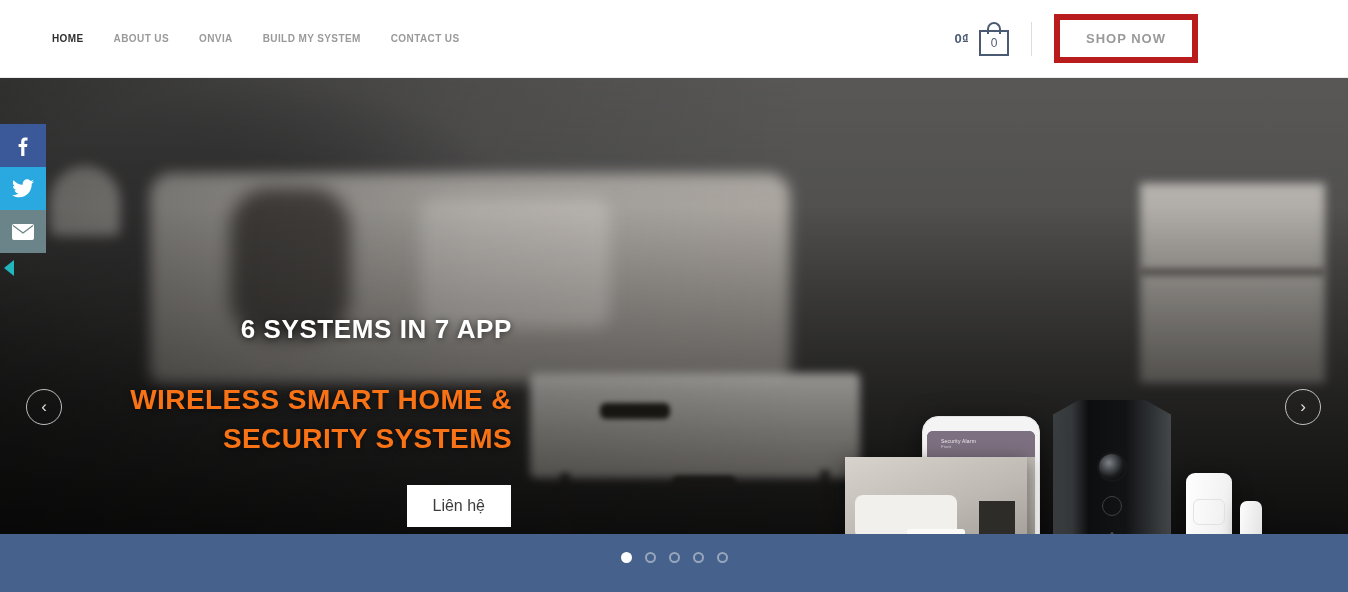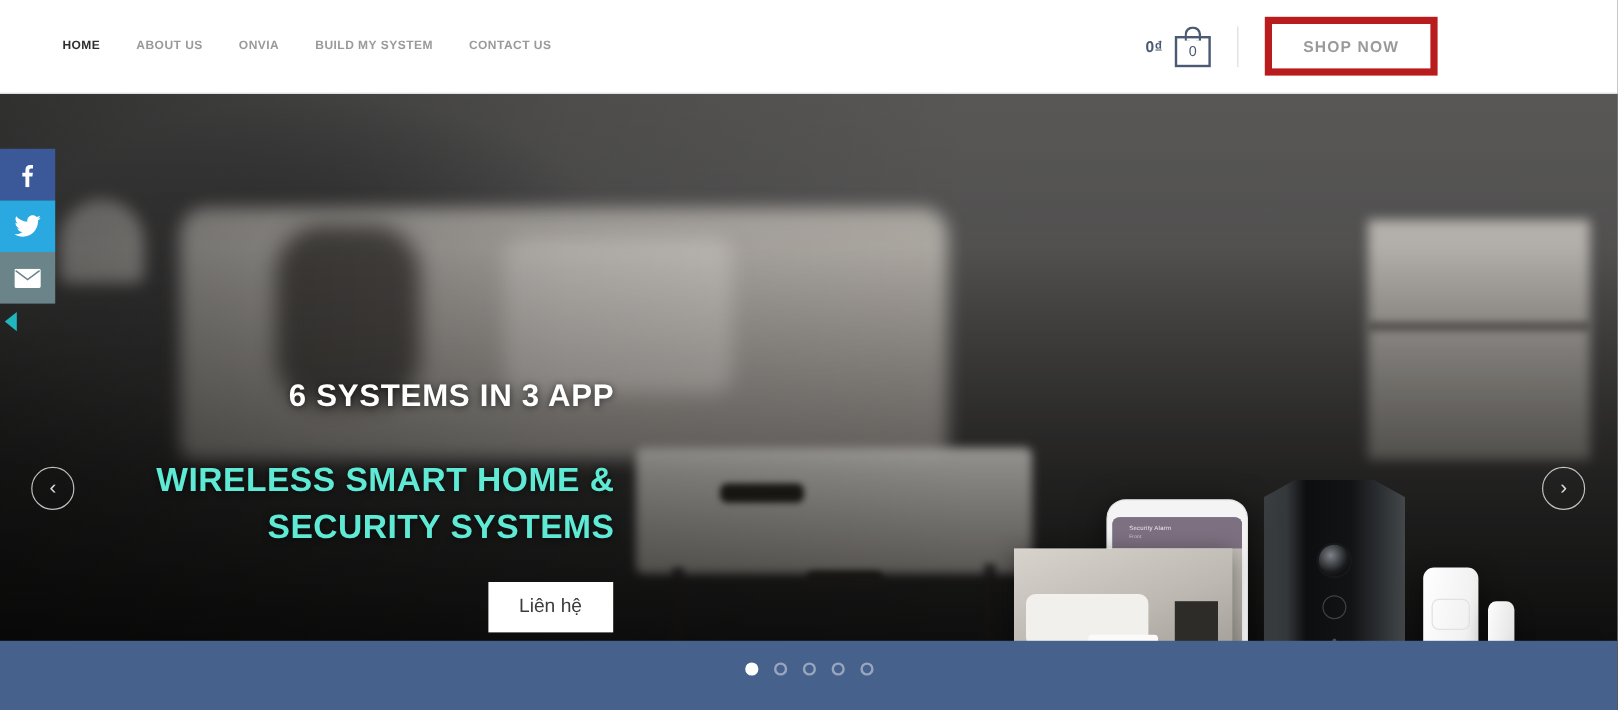--- a/index.html
+++ b/index.html
@@ -140,21 +140,21 @@
     position:absolute; left:0; top:232px; width:512px;
     text-align:right; z-index:6;
   }
   .hl-small {
     font-size:26px; font-weight:700; color:#fff;
     letter-spacing:.6px; line-height:1.52;
     text-shadow:0 1px 6px rgba(0,0,0,.6);
   }
   .hl-big {
     margin-top:30px;
-    font-size:28px; font-weight:700; color:#5eead4;
+    font-size:28px; font-weight:700; color:#f97316;
     letter-spacing:.4px; line-height:1.42;
     text-shadow:0 1px 6px rgba(0,0,0,.6);
     padding-left:20px;
   }
   .cta-wrap { margin-top:26px; padding-right:1px; }
   .cta-btn {
     display:inline-block; background:#fff; color:#3c3c3c;
     border:none; padding:12px 26px; font-size:16px;
     cursor:pointer; font-family:"Liberation Sans", sans-serif;
   }
@@ -352,21 +352,21 @@
     <div class="bg-table"></div>
     <div class="bg-table-leg"></div>
     <div class="bg-table-leg2"></div>
     <div class="bg-remote"></div>
     <div class="bg-remote2"></div>
     <div class="bg-shelf"></div>
     <div class="bg-shelf-line"></div>
     <div class="hero-vignette"></div>
 
     <div class="hero-copy">
-      <div class="hl-small">6 SYSTEMS IN 3 APP</div>
+      <div class="hl-small">6 SYSTEMS IN 7 APP</div>
       <div class="hl-big">WIRELESS SMART HOME &amp;</div>
       <div class="hl-big" style="margin-top:0">SECURITY SYSTEMS</div>
       <div class="cta-wrap">
         <button class="cta-btn">Liên hệ</button>
       </div>
     </div>
 
     <div class="hub">
       <div class="hub-lens"></div>
       <div class="hub-btn"></div>

